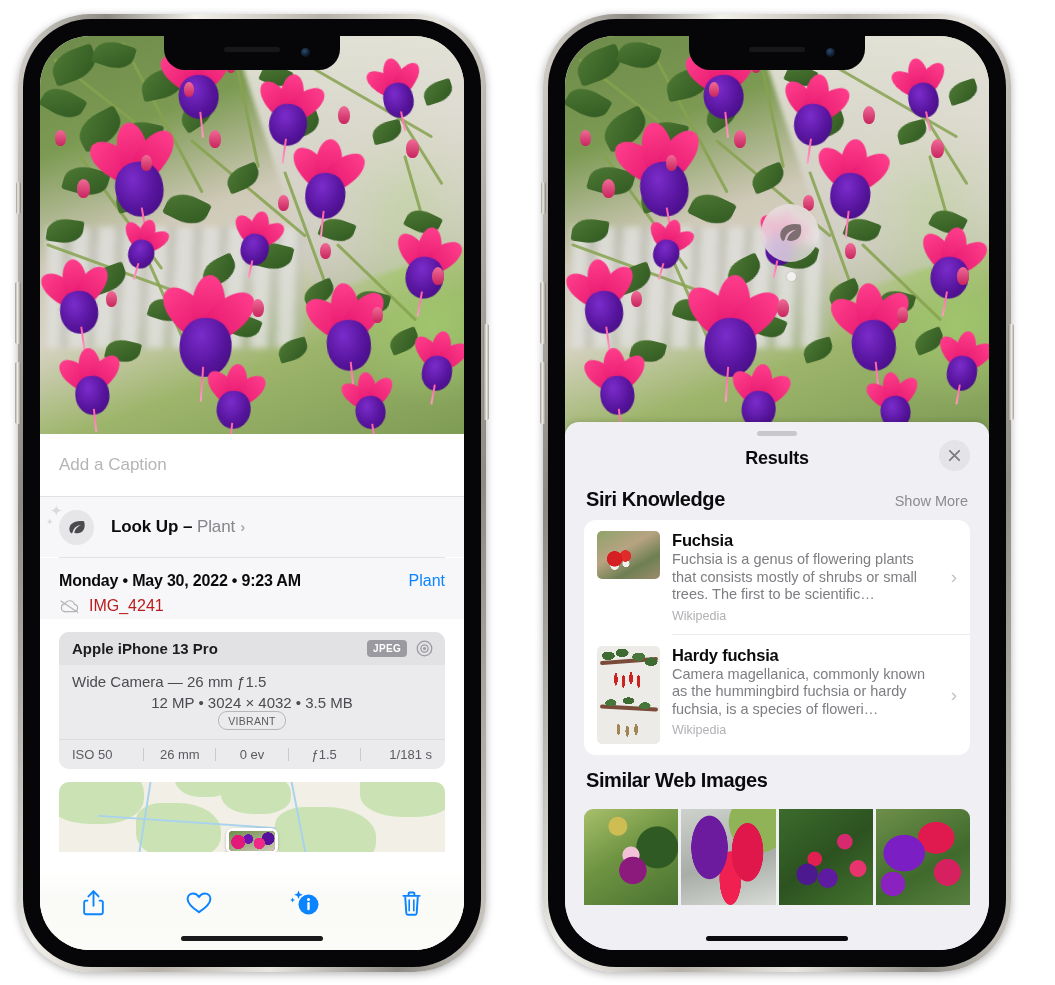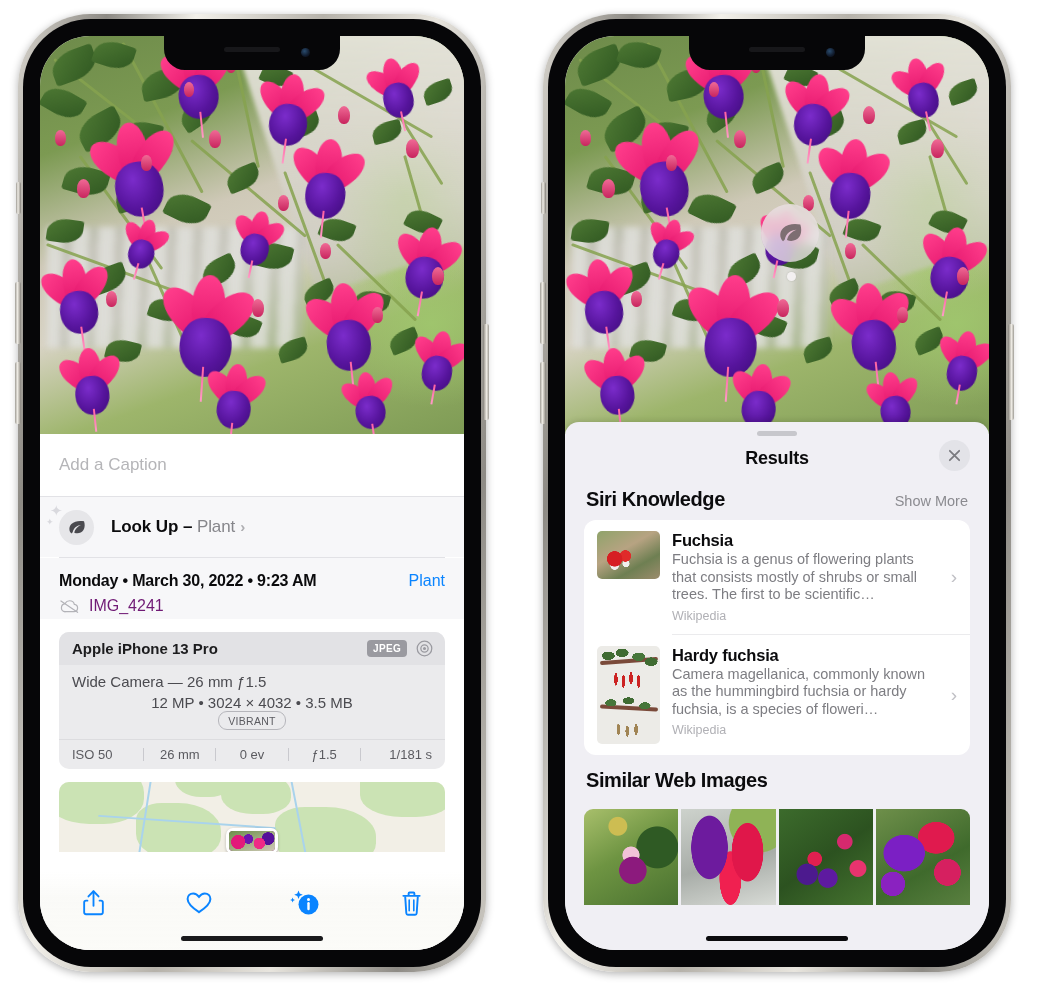--- a/index.html
+++ b/index.html
@@ -145,21 +145,21 @@
   .lookup-text .plain { font-weight: normal; color: #86868b; }
   .chev-sm { color:#aeaeb2; font-size:15px; margin-left:5px; }
 
   .lookup-sep { margin: 0 19px; height: 1px; background: #e2e2e6; background-clip: content-box; }
 
   .meta-block { padding: 14px 19px 4px; background:#f7f7f9; }
   .meta-line1 { display:flex; align-items:baseline; justify-content:space-between; }
   .meta-date { font-size: 16px; font-weight: bold; color:#0b0b0d; letter-spacing:-.2px; }
   .meta-adjust { font-size: 16px; color:#0a84ff; }
   .meta-line2 { display:flex; align-items:center; gap:9px; margin-top:7px; }
-  .meta-file { font-size:16px; color:#701a75; }
+  .meta-file { font-size:16px; color:#b91c1c; }
 
   .exif-card {
     margin: 13px 19px 0; border-radius: 10px; overflow:hidden;
     background:#ebebed;
   }
   .exif-head {
     display:flex; align-items:center; justify-content:space-between;
     padding: 7px 11px 7px 13px; background:#e2e2e5;
   }
   .exif-dev { font-size:15px; font-weight:bold; color:#1c1c1e; }
@@ -477,21 +477,21 @@
             <svg width="19" height="19" viewBox="0 0 24 24">
               <path d="M21.5 4.2C16.5 3 9.5 3.6 5.6 7.5c-3.4 3.4-3.4 8.8 0 12.2l1.6-1.6c.4-2.6 1.8-5 3.9-6.7 2-1.6 4.4-2.4 6.9-2.5-2.3.8-4.4 2.2-6 4-1.4 1.6-2.4 3.5-2.8 5.6 4.1 1.9 9 .6 11.6-3.2 2-2.9 1.9-7.5.7-11.1z" fill="#4a4a4f"></path>
             </svg>
           </div>
           <div class="lookup-text"><span>Look Up – </span><span class="plain">Plant</span><span class="chev-sm">›</span></div>
         </div>
         <div class="lookup-sep"></div>
 
         <div class="meta-block">
           <div class="meta-line1">
-            <span class="meta-date">Monday • March 30, 2022 • 9:23 AM</span>
+            <span class="meta-date">Monday • May 30, 2022 • 9:23 AM</span>
             <span class="meta-adjust">Plant</span>
           </div>
           <div class="meta-line2">
             <svg width="21" height="15" viewBox="0 0 26 18">
               <path d="M7.2 15.4h11.2c2.6 0 4.6-2 4.6-4.5 0-2.3-1.7-4.2-4-4.5C18.4 3.7 16 1.9 13.1 1.9c-2.3 0-4.3 1.2-5.4 3.1" fill="none" stroke="#b3b3b8" stroke-width="1.5" stroke-linecap="round"></path>
               <path d="M7.6 5.5C5 5.9 3 8.1 3 10.9c0 2.5 2 4.5 4.4 4.5" fill="none" stroke="#b3b3b8" stroke-width="1.5" stroke-linecap="round"></path>
               <path d="M2.4 2.2 23 16.2" stroke="#b3b3b8" stroke-width="1.5" stroke-linecap="round"></path>
             </svg>
             <span class="meta-file">IMG_4241</span>
           </div>

